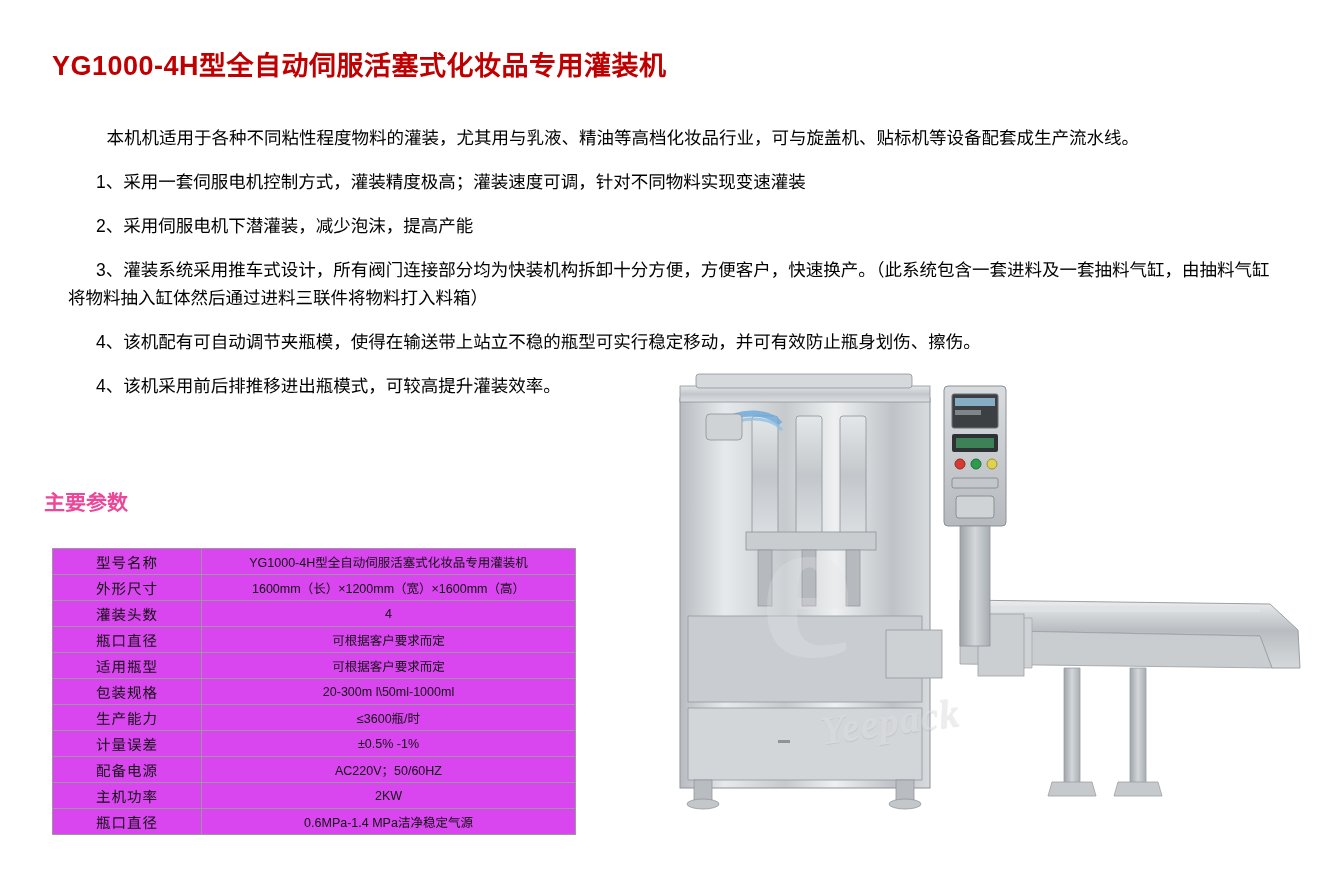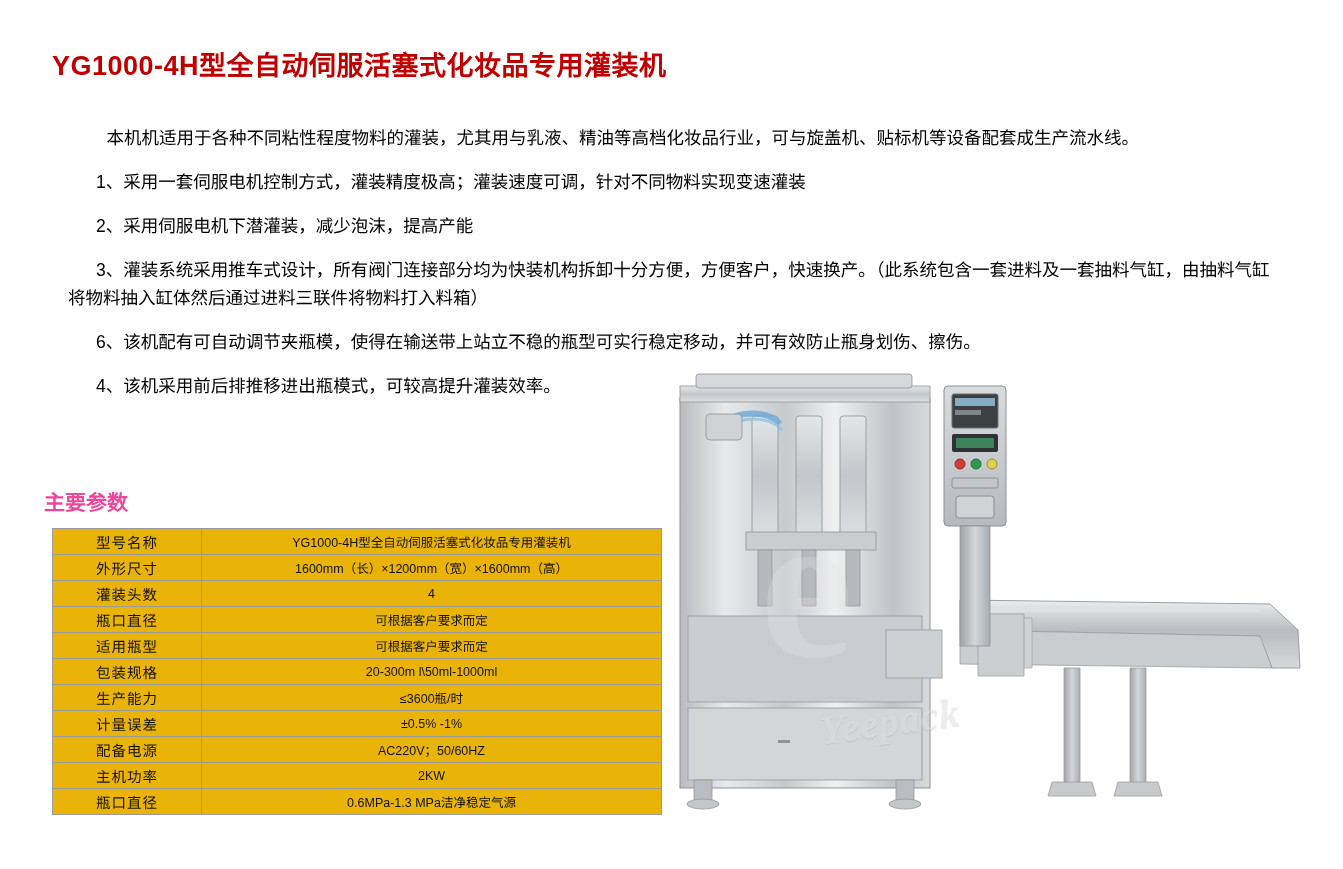--- a/index.html
+++ b/index.html
@@ -53,24 +53,24 @@
     position: absolute;
     left: 44px;
     top: 486px;
     font-size: 21px;
     font-weight: bold;
     color: #ec4899;
   }
   table.params {
     position: absolute;
     left: 52px;
-    top: 528px;
-    width: 610px;
+    top: 548px;
+    width: 524px;
     border-collapse: collapse;
-    background: #eab308;
+    background: #d946ef;
     font-size: 13px;
   }
   table.params td {
     border: 1px solid #9a9a9a;
     height: 25px;
     padding: 0 4px;
     text-align: center;
     vertical-align: middle;
     color: #111;
   }
@@ -127,21 +127,21 @@
 
 <div class="page">
 
   <div class="title">YG1000-4H型全自动伺服活塞式化妆品专用灌装机</div>
 
   <div class="body-text">
     <p class="p-indent">本机机适用于各种不同粘性程度物料的灌装，尤其用与乳液、精油等高档化妆品行业，可与旋盖机、贴标机等设备配套成生产流水线。</p>
     <p class="p-item">1、采用一套伺服电机控制方式，灌装精度极高；灌装速度可调，针对不同物料实现变速灌装</p>
     <p class="p-item">2、采用伺服电机下潜灌装，减少泡沫，提高产能</p>
     <p class="p-item">3、灌装系统采用推车式设计，所有阀门连接部分均为快装机构拆卸十分方便，方便客户，快速换产。（此系统包含一套进料及一套抽料气缸，由抽料气缸将物料抽入缸体然后通过进料三联件将物料打入料箱）</p>
-    <p class="p-item">6、该机配有可自动调节夹瓶模，使得在输送带上站立不稳的瓶型可实行稳定移动，并可有效防止瓶身划伤、擦伤。</p>
+    <p class="p-item">4、该机配有可自动调节夹瓶模，使得在输送带上站立不稳的瓶型可实行稳定移动，并可有效防止瓶身划伤、擦伤。</p>
     <p class="p-item">4、该机采用前后排推移进出瓶模式，可较高提升灌装效率。</p>
   </div>
 
   <div class="params-heading">主要参数</div>
 
   <table class="params">
     <tbody>
       <tr>
         <td class="label">型号名称</td>
         <td class="value">YG1000-4H型全自动伺服活塞式化妆品专用灌装机</td>
@@ -177,21 +177,21 @@
       <tr>
         <td class="label">配备电源</td>
         <td class="value">AC220V；50/60HZ</td>
       </tr>
       <tr>
         <td class="label">主机功率</td>
         <td class="value">2KW</td>
       </tr>
       <tr>
         <td class="label">瓶口直径</td>
-        <td class="value">0.6MPa-1.3 MPa洁净稳定气源</td>
+        <td class="value">0.6MPa-1.4 MPa洁净稳定气源</td>
       </tr>
     </tbody>
   </table>
 
   <div class="machine">
     <svg width="650" height="450" viewBox="0 0 650 450" xmlns="http://www.w3.org/2000/svg" aria-hidden="true">
       <defs>
         <linearGradient id="steel" x1="0" y1="0" x2="1" y2="0">
           <stop offset="0%" stop-color="#b8bcc0"></stop>
           <stop offset="18%" stop-color="#e7eaec"></stop>

